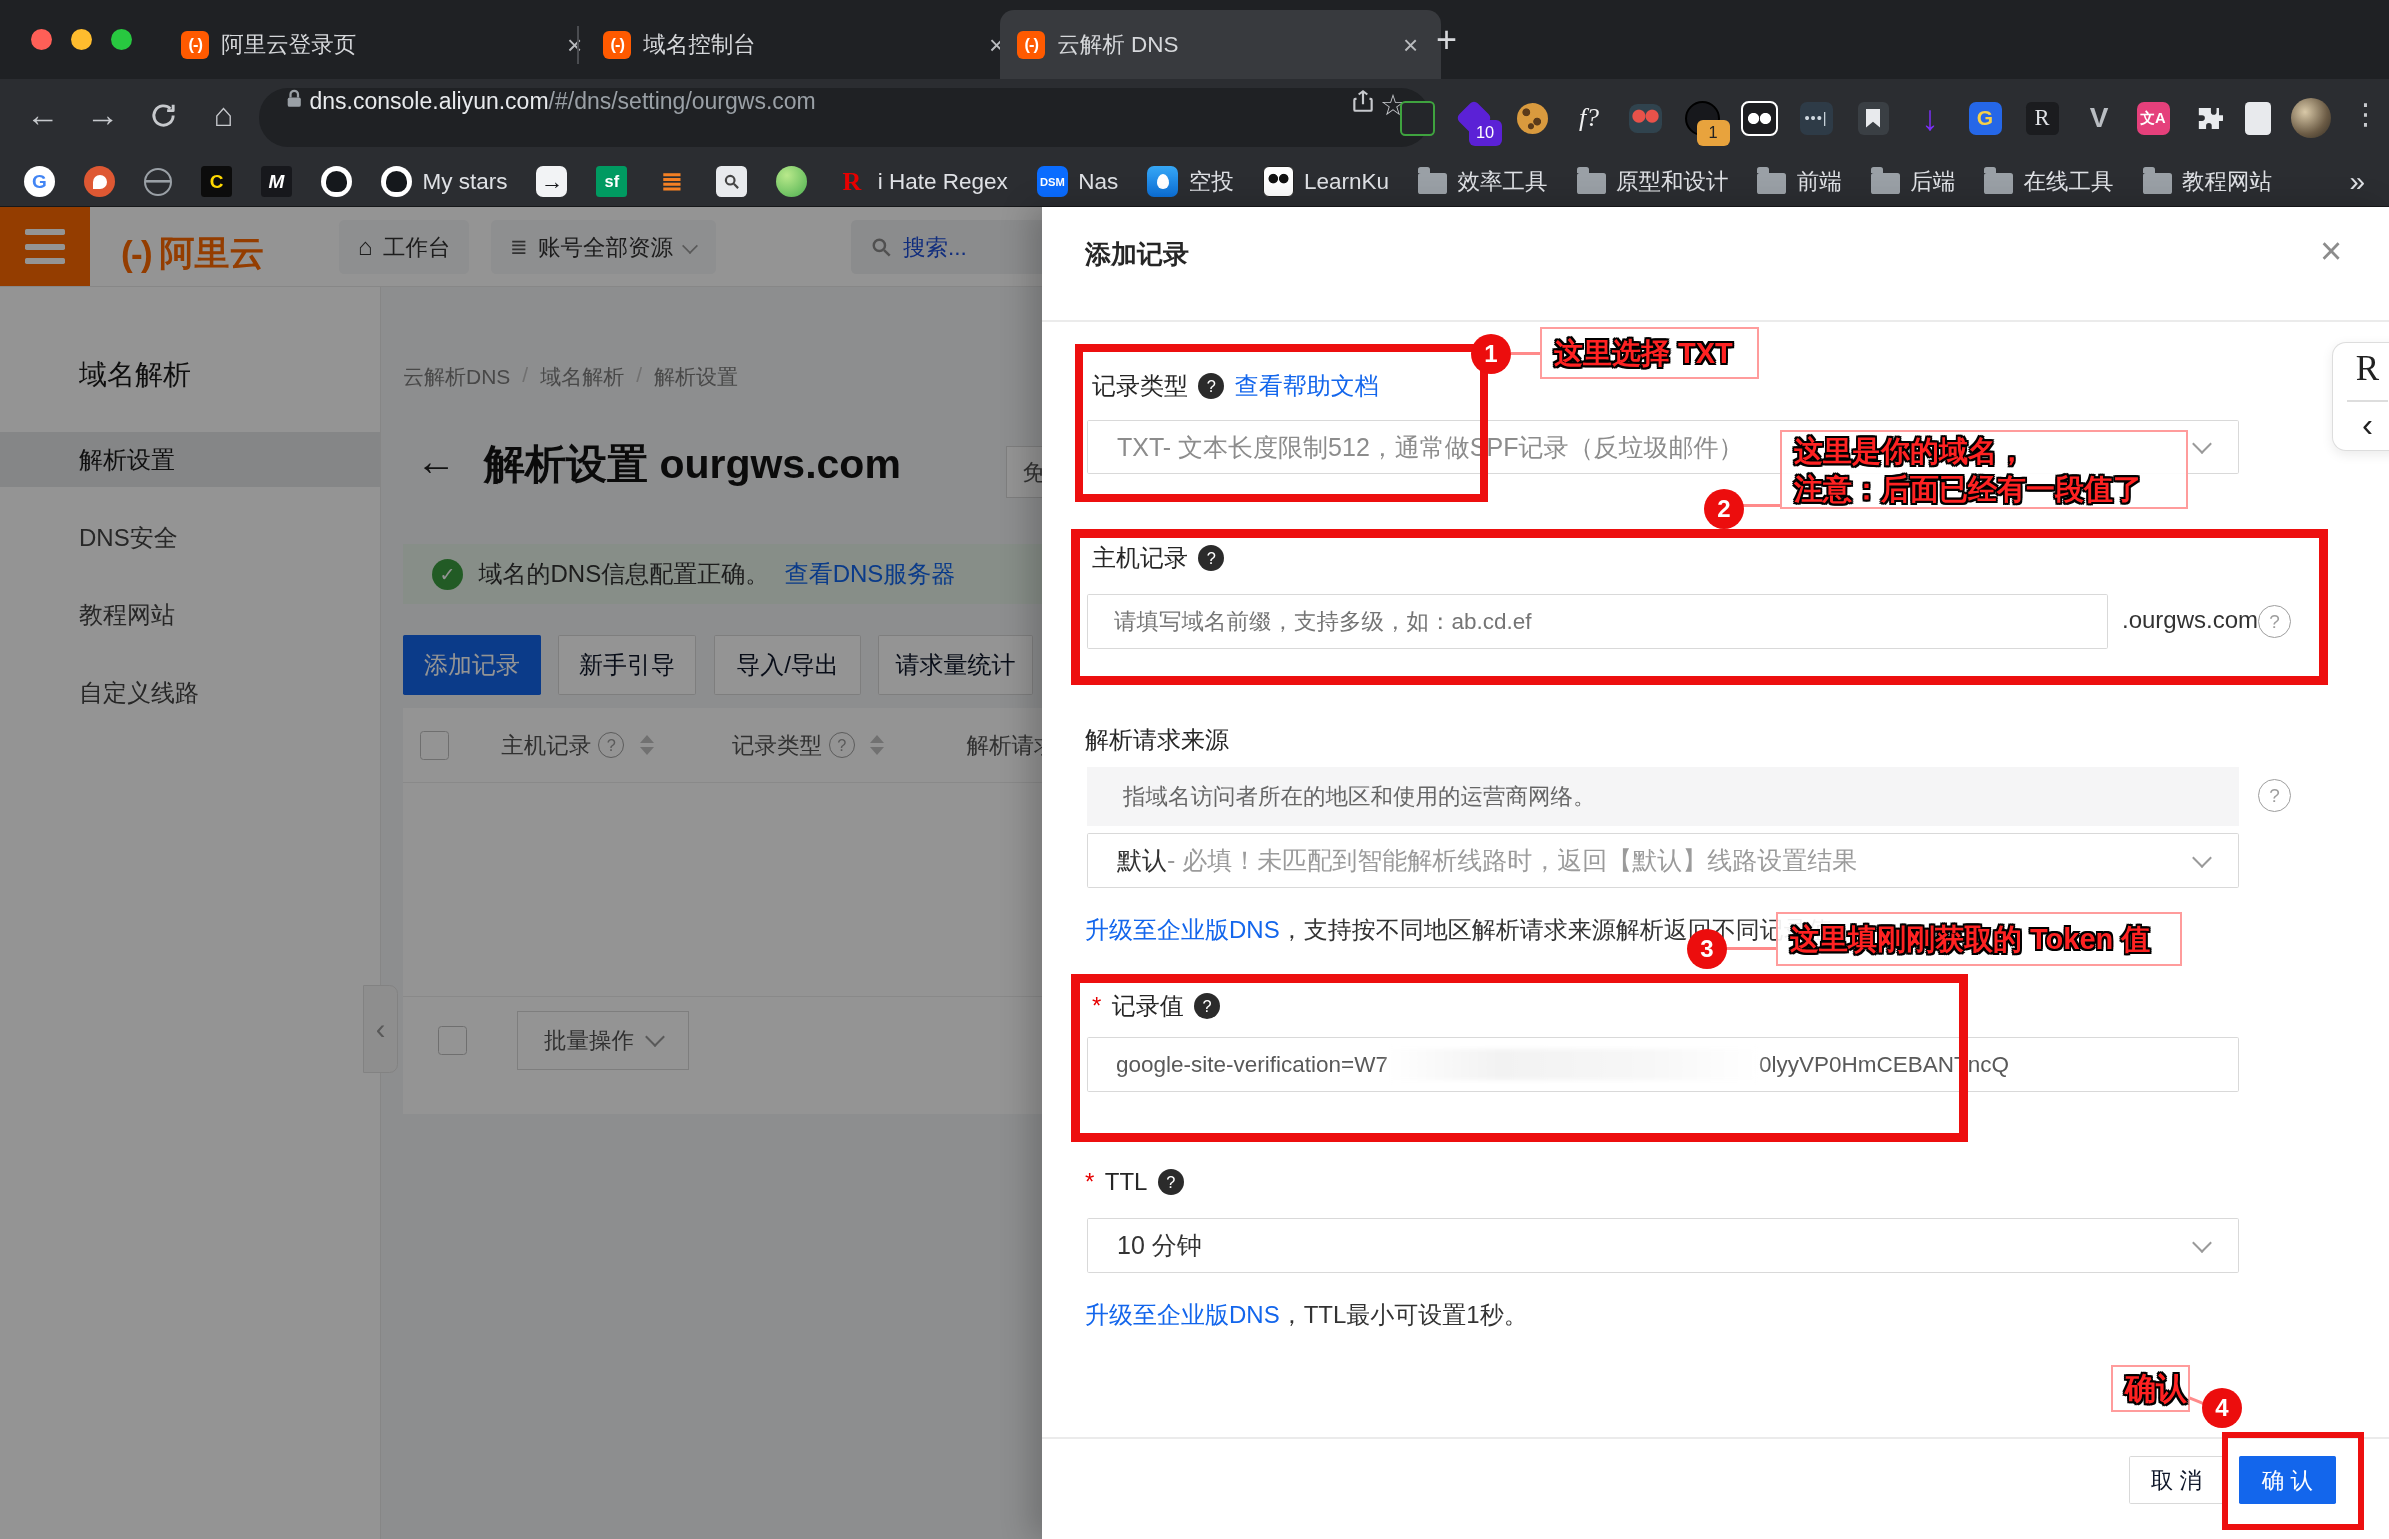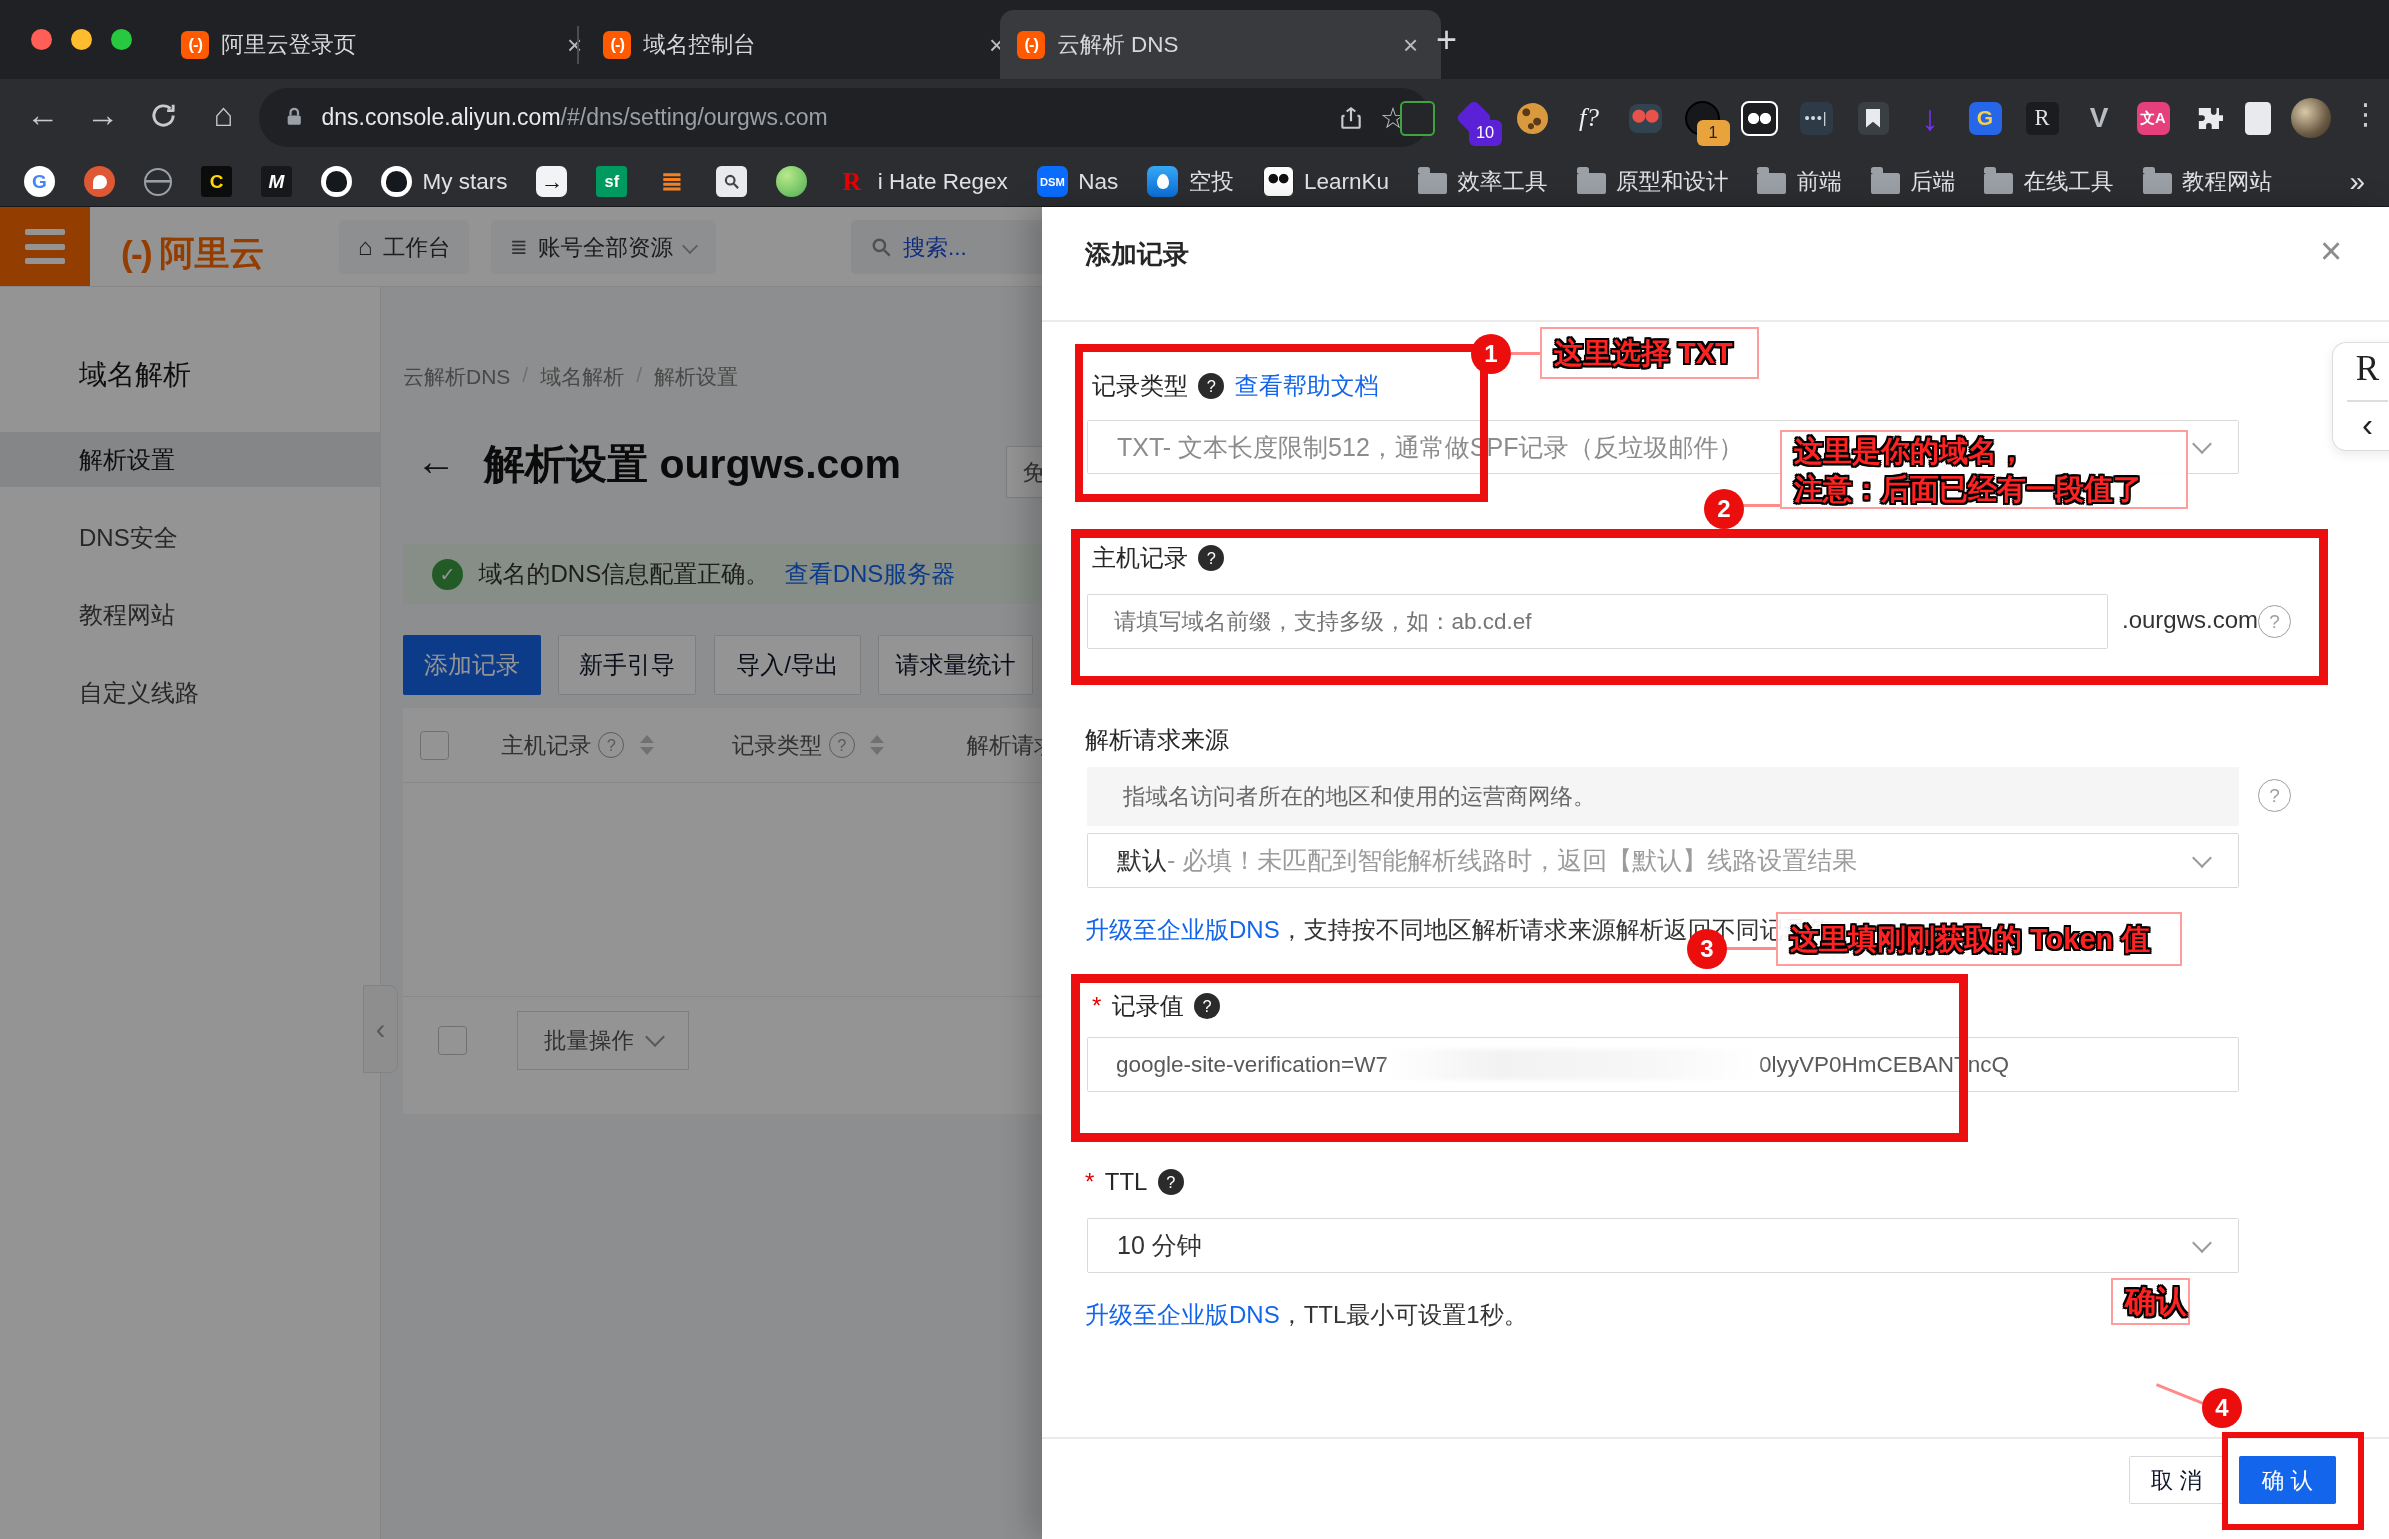--- a/index.html
+++ b/index.html
@@ -12,21 +12,21 @@
   .tab{top:10.4px;height:69px;display:flex;align-items:center;padding:0 17.3px;gap:12px;color:#d6d8db;font-size:22.5px;}
   .tab.active{background:#383a3e;border-radius:14px 14px 0 0;}
   .tabsep{top:26px;width:1.7px;height:38px;background:#4a4c50;}
   .favicon{width:28px;height:28px;border-radius:6px;background:#ff5a00;color:#fff;font-weight:800;font-size:16.4px;
            display:flex;align-items:center;justify-content:center;flex:none;letter-spacing:-0.9px;}
   .tabtitle{flex:1;white-space:nowrap;overflow:hidden;}
   .tabclose{color:#b9bbbe;font-size:26px;line-height:1;padding:1.7px 5.2px;border-radius:5.2px;}
   .newtab{color:#d6d8db;font-size:36px;top:19px;}
   .navbar{left:0;top:79px;width:2389px;height:78px;background:#2b2d31;}
   .navico{color:#c7c9cd;font-size:33px;top:12px;width:47px;height:48px;display:flex;align-items:center;justify-content:center;border-radius:50%;}
-  .urlpill{left:259px;top:88px;width:1123px;height:59px;background:#1f2124;border-radius:29px;display:flex;align-items:center;padding:0 24px;gap:16px;}
+  .urlpill{left:259px;top:88px;width:1123px;height:59px;background:#1f2124;border-radius:29px;display:flex;align-items:flex-start;padding:0 24px;gap:4px;}
   .urlhost{color:#e8eaed;font-size:23px;}
   .urlpath{color:#9aa0a6;font-size:23px;}
   .ext{width:38px;height:38px;top:20px;display:flex;align-items:center;justify-content:center;font-size:22.5px;color:#e8eaed;}
   .badge{position:absolute;right:-8.6px;bottom:-8.6px;min-width:26px;height:26px;border-radius:6px;color:#fff;
          font-size:16.4px;display:flex;align-items:center;justify-content:center;padding:0 3.5px;}
   .bookbar{left:0;top:157px;width:2389px;height:50px;background:#2b2d31;border-bottom:0.9px solid #17181a;
            display:flex;align-items:center;padding:0 24px;gap:29px;box-sizing:border-box;}
   .bm{display:flex;align-items:center;gap:10.4px;color:#dfe1e5;font-size:22.5px;white-space:nowrap;}
   .bmi{width:31px;height:31px;border-radius:6px;display:flex;align-items:center;justify-content:center;
        font-size:19px;font-weight:700;flex:none;}
@@ -489,21 +489,21 @@
   <div class="abs annbox" style="left:1540px;top:327px;width:219px;height:52px">
     <span class="annx">这里选择 TXT</span>
   </div>
   <div class="abs annbox" style="left:1780px;top:430px;width:408px;height:79px">
     <span class="annx">这里是你的域名，</span>
     <span class="annx">注意：后面已经有一段值了</span>
   </div>
   <div class="abs annbox" style="left:1776px;top:912px;width:406px;height:54px">
     <span class="annx">这里填刚刚获取的 Token 值</span>
   </div>
-  <div class="abs annbox" style="left:2111px;top:1278px;width:79px;height:47px">
+  <div class="abs annbox" style="left:2111px;top:1365px;width:79px;height:47px">
     <span class="annx" style="font-size:31px">确认</span>
   </div>
 
   <div class="abs step" style="left:1471px;top:334px">1</div>
   <div class="abs step" style="left:1704px;top:489px">2</div>
   <div class="abs step" style="left:1687px;top:929px">3</div>
   <div class="abs step" style="left:2202px;top:1388px">4</div>
 
   <div class="abs widget">
     <span style="font-family:'Liberation Serif',serif;font-size:35px;color:#222">R</span>

